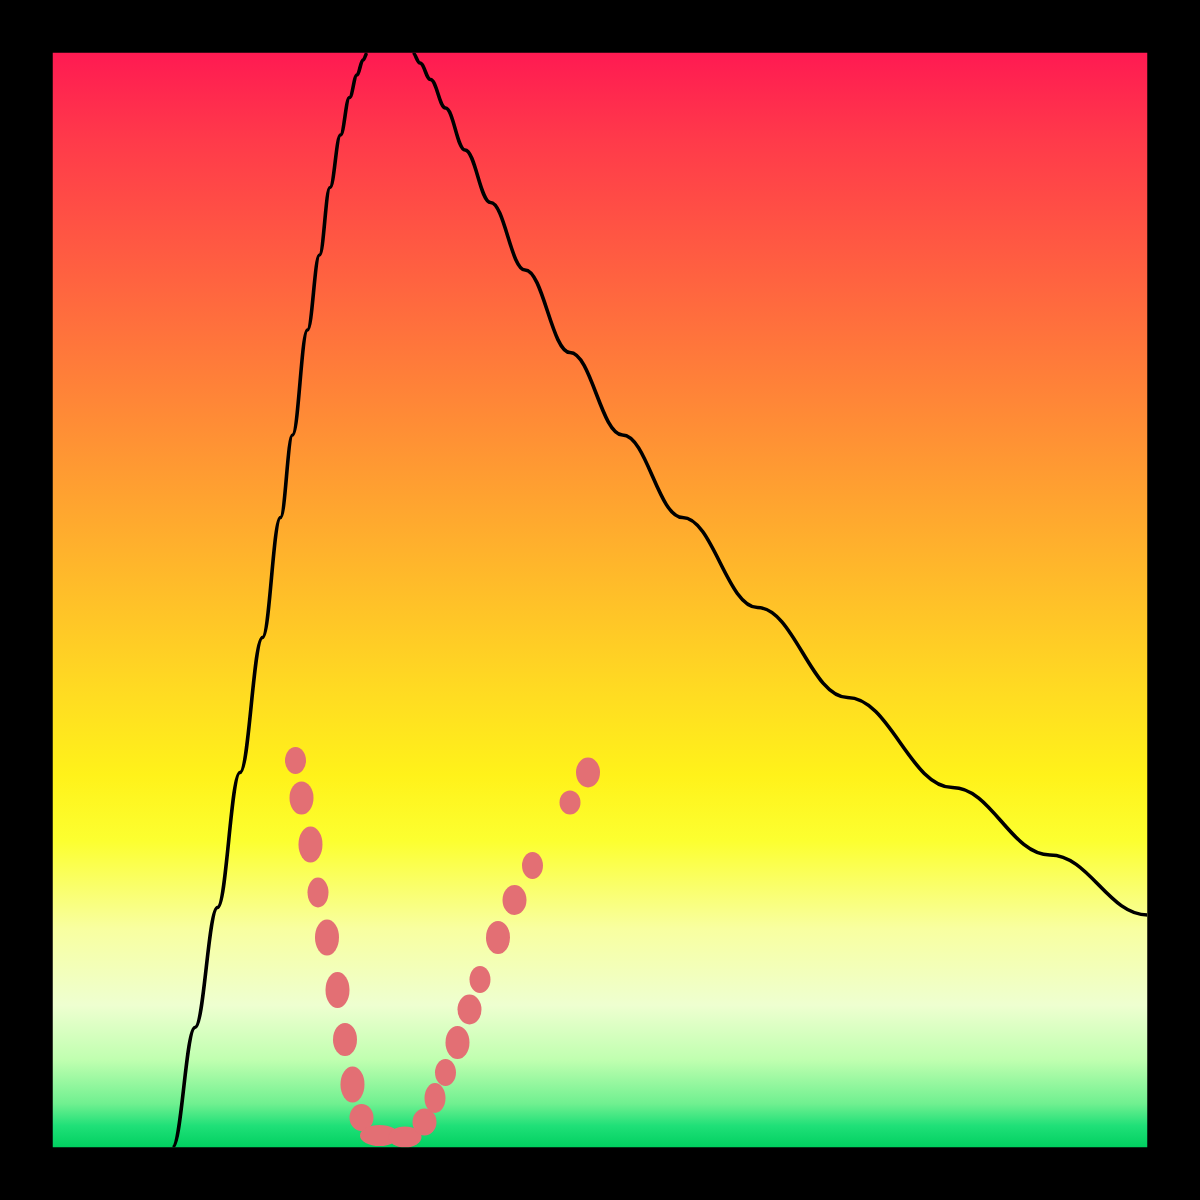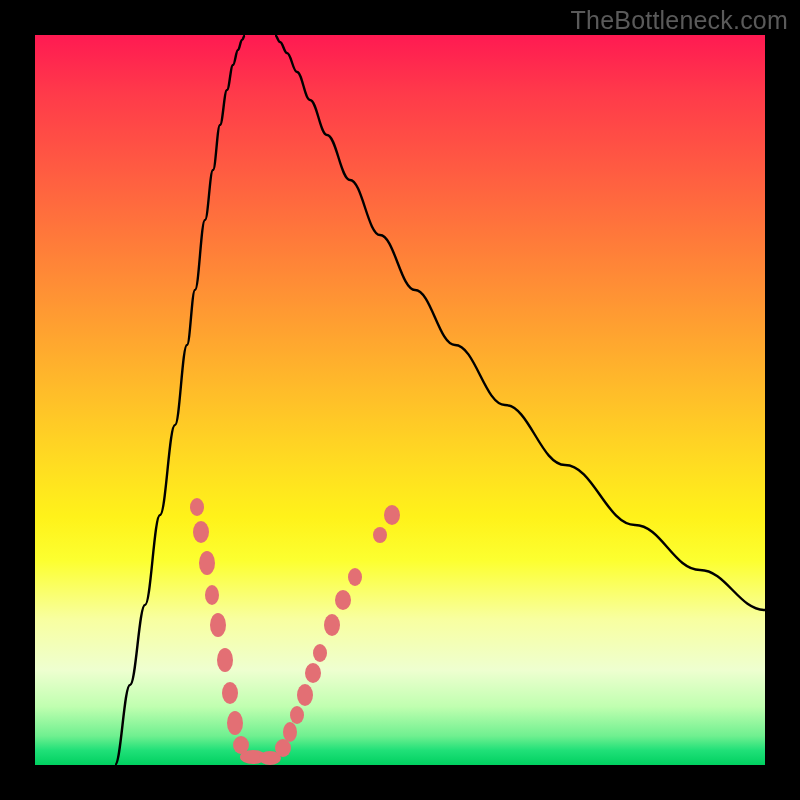--- a/index.html
+++ b/index.html
@@ -61,21 +61,20 @@
     color: #5a5a5a;
     letter-spacing: 0.2px;
     user-select: none;
   }
 </style>
 </head>
 <body>
 
 <div class="frame">
 
-  <div class="watermark">TheBottleneck.com</div>
 
   <div class="plot">
     <div class="gradient"></div>
 
     <svg class="curve-svg" viewBox="0 0 730 730" preserveAspectRatio="none">
       <path id="curve-left" fill="none" d="M 80 730 C 86 730 89 650 95 650 C 101 650 104 570 110 570 C 116 570 119 480 125 480 C 131 480 134 390 140 390 C 144.8 390 147.2 310 152 310 C 155.2 310 156.8 255 160 255 C 164 255 166 185 170 185 C 173.2 185 174.8 135 178 135 C 180.8 135 182.2 90 185 90 C 187.8 90 189.2 55 192 55 C 194.4 55 195.6 30 198 30 C 200 30 201 15 203 15 C 204.6 15 205.4 5 207 5 C 208.2 5 208.8 0 210 0 L L 215 0 L 220 0 L 225 0 L 230 0 L 235 0 L 240 0 " stroke="#000000" stroke-width="2.4"></path>
       <path id="curve-right" fill="none" d="M 240 0 L 240 0 C 242 0 243 7 245 7 C 247.8 7 249.2 18 252 18 C 256 18 258 37 262 37 C 267.2 37 269.8 65 275 65 C 281.8 65 285.2 100 292 100 C 301.2 100 305.8 145 315 145 C 327 145 333 200 345 200 C 359 200 366 255 380 255 C 396 255 404 310 420 310 C 440 310 450 370 470 370 C 494 370 506 430 530 430 C 558 430 572 490 600 490 C 626 490 639 535 665 535 C 691 535 704 575 730 575 " stroke="#000000" stroke-width="2.4"></path>
       <g id="marker-layer">
           <ellipse cx="162" cy="472" rx="7" ry="9" fill="#e36f74"></ellipse>
           <ellipse cx="166" cy="497" rx="8" ry="11" fill="#e36f74"></ellipse>

